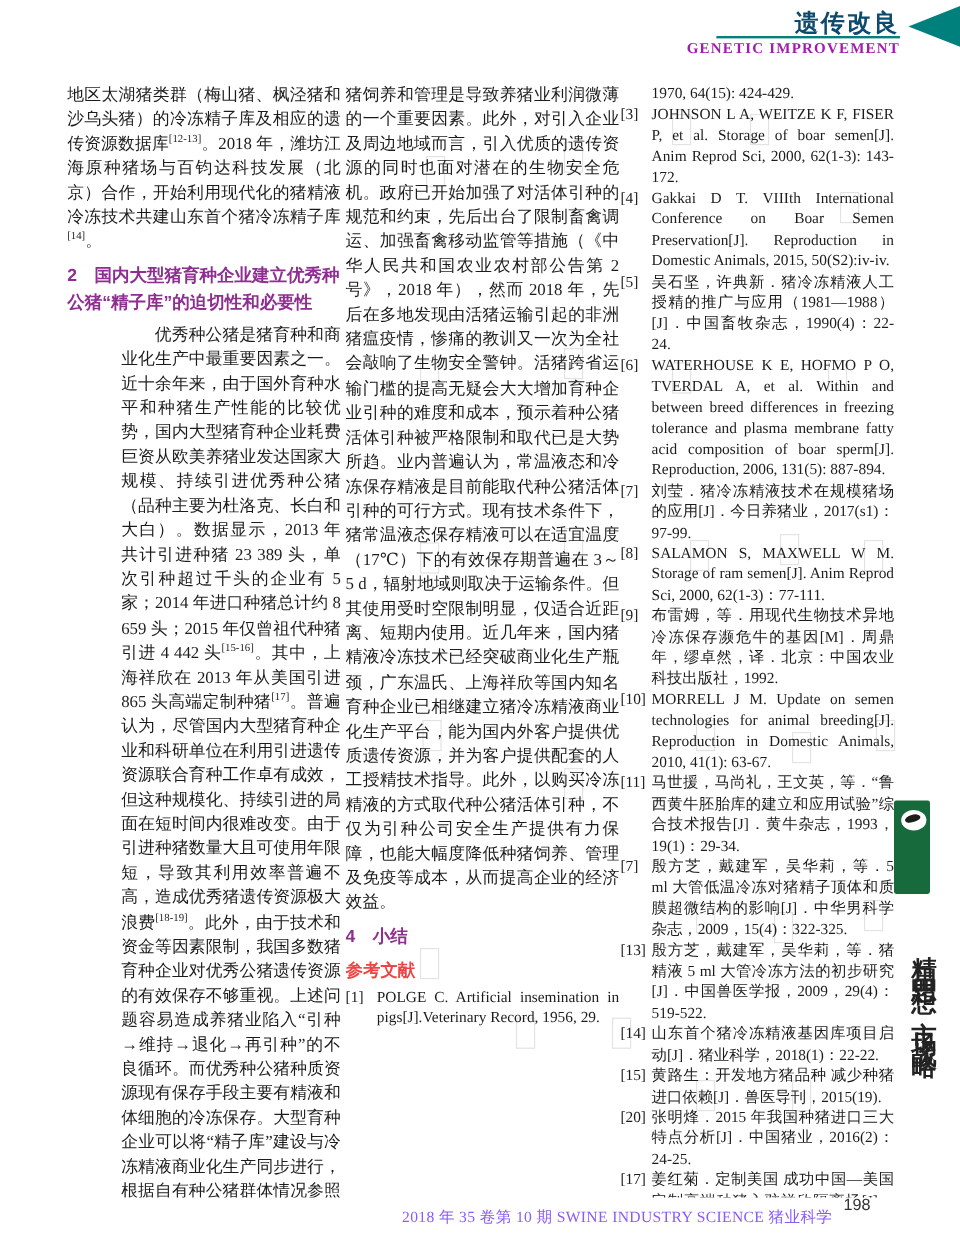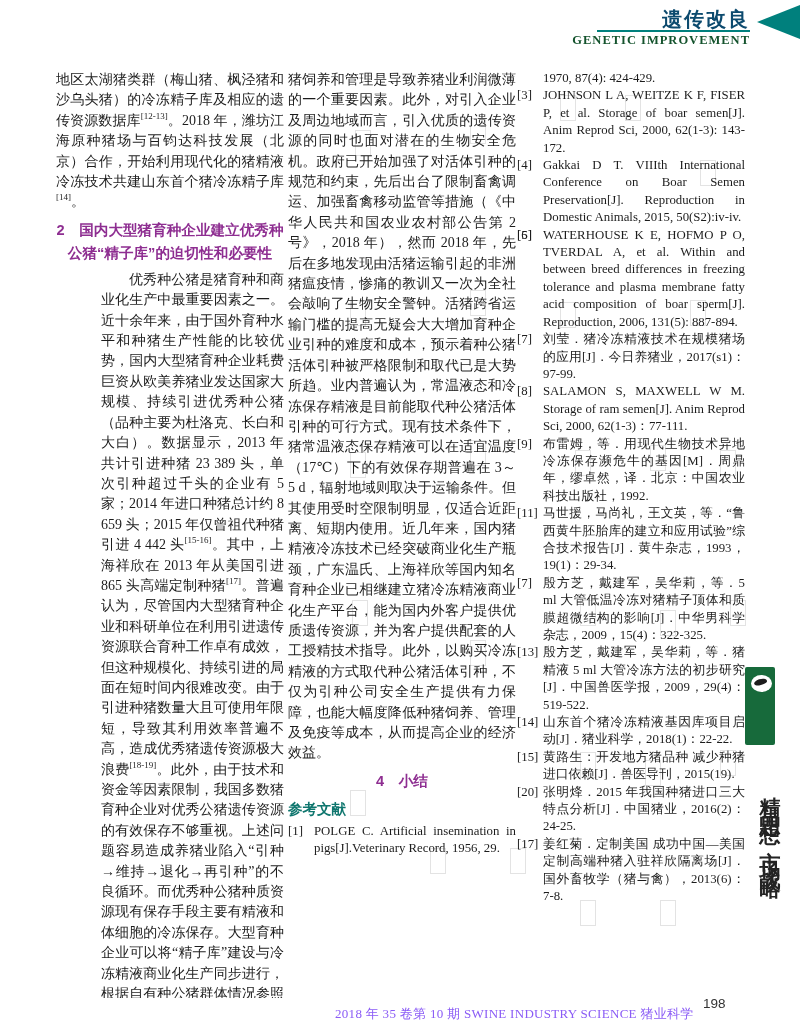--- a/index.html
+++ b/index.html
@@ -8,35 +8,35 @@
     font-family:"Liberation Serif","DejaVu Serif",serif;color:#1c1c1c;
     overflow:hidden;
   }
   
   .hdr-cn{position:absolute;top:6px;right:50px;
     font-family:"Liberation Sans","DejaVu Sans",sans-serif;
     font-weight:bold;font-size:20px;letter-spacing:2px;color:#0c4a6e;}
   .hdr-line{position:absolute;top:30px;left:597px;width:153px;height:2px;background:#00807d;}
   .hdr-en{position:absolute;top:33px;right:50px;
     font-family:"Liberation Serif","DejaVu Serif",serif;
-    font-weight:bold;font-size:12.5px;letter-spacing:1px;color:#14532d;}
+    font-weight:bold;font-size:12.5px;letter-spacing:1px;color:#a21caf;}
   .hdr-tri{position:absolute;top:5px;right:0;width:0;height:0;
     border-top:17px solid transparent;border-bottom:17px solid transparent;
     border-right:43px solid #00807d;}
   
   .col{position:absolute;top:70px;width:228px;height:928px;overflow:hidden;
     text-align:justify;font-size:14px;line-height:20.4px;z-index:2;}
   #col1{left:56px}#col2{left:288px}#col3{left:517px}
   .para{margin:0;}
   .para.indent{text-indent:2em;margin-left:45px;}
   .para sup{font-size:9px;line-height:0;}
   .sec-head{font-family:"Liberation Sans","DejaVu Sans",sans-serif;font-weight:bold;
-    color:#8e2e91;font-size:14.6px;line-height:23px;margin:6px 0 5px;text-align:center;}
+    color:#8e2e91;font-size:14.6px;line-height:23px;margin:6px 0 5px;text-align:left;}
   .ref-head{font-family:"Liberation Sans","DejaVu Sans",sans-serif;font-weight:bold;
-    color:#0f766e;font-size:14.5px;line-height:21px;margin:6px 0 3px;text-align:left;}
+    color:#ef4444;font-size:14.5px;line-height:21px;margin:6px 0 3px;text-align:left;}
   .ref{font-size:12.8px;line-height:17.4px;padding-left:26px;position:relative;}
   .ref .marker{position:absolute;left:0;top:0;}
   
   .badge{position:absolute;top:667px;right:25px;width:30px;height:78px;
     background:#176a3b;border-radius:2px;z-index:3;}
   .badge-oval{position:absolute;top:8px;right:3px;width:21px;height:17px;
     background:#ffffff;border-radius:50%;}
   .badge-oval:after{content:"";position:absolute;top:4px;left:3px;width:13px;height:6px;
     background:#1d1d1d;border-radius:50% 60% 40% 50%;transform:rotate(-18deg);}
   .badge-label{position:absolute;bottom:5px;left:50%;transform:translateX(-50%);
@@ -69,28 +69,29 @@
     <p class="para indent"><span>优秀种公猪是猪育种和商业化生产中最重要因素之一。近十余年来，由于国外育种水平和种猪生产性能的比较优势，国内大型猪育种企业耗费巨资从欧美养猪业发达国家大规模、持续引进优秀种公猪（品种主要为杜洛克、长白和大白）。数据显示，2013 年共计引进种猪 23 389 头，单次引种超过千头的企业有 5 家；2014 年进口种猪总计约 8 659 头；2015 年仅曾祖代种猪引进 4 442 头</span><sup>[15-16]</sup><span>。其中，上海祥欣在 2013 年从美国引进 865 头高端定制种猪</span><sup>[17]</sup><span>。普遍认为，尽管国内大型猪育种企业和科研单位在利用引进遗传资源联合育种工作卓有成效，但这种规模化、持续引进的局面在短时间内很难改变。由于引进种猪数量大且可使用年限短，导致其利用效率普遍不高，造成优秀猪遗传资源极大浪费</span><sup>[18-19]</sup><span>。此外，由于技术和资金等因素限制，我国多数猪育种企业对优秀公猪遗传资源的有效保存不够重视。上述问题容易造成养猪业陷入“引种→维持→退化→再引种”的不良循环。而优秀种公猪种质资源现有保存手段主要有精液和体细胞的冷冻保存。大型育种企业可以将“精子库”建设与冷冻精液商业化生产同步进行，根据自有种公猪群体情况参照家畜遗传资源保护规程确定留种公猪，对精子耐冻性较差公猪则通过体细胞的采集、培养和冷冻保存，在需要的时候再用胚胎技术将公猪“复活”过来。</span></p>
     <div class="sec-head">3　大型猪育种企业以冷冻精液取代活体种公猪输出的必要性</div>
   </div>
 <div class="col" id="col2">
     <p class="para"><span>猪饲养和管理是导致养猪业利润微薄的一个重要因素。此外，对引入企业及周边地域而言，引入优质的遗传资源的同时也面对潜在的生物安全危机。政府已开始加强了对活体引种的规范和约束，先后出台了限制畜禽调运、加强畜禽移动监管等措施（《中华人民共和国农业农村部公告第 2 号》，2018 年），然而 2018 年，先后在多地发现由活猪运输引起的非洲猪瘟疫情，惨痛的教训又一次为全社会敲响了生物安全警钟。活猪跨省运输门槛的提高无疑会大大增加育种企业引种的难度和成本，预示着种公猪活体引种被严格限制和取代已是大势所趋。业内普遍认为，常温液态和冷冻保存精液是目前能取代种公猪活体引种的可行方式。现有技术条件下，猪常温液态保存精液可以在适宜温度（17℃）下的有效保存期普遍在 3～5 d，辐射地域则取决于运输条件。但其使用受时空限制明显，仅适合近距离、短期内使用。近几年来，国内猪精液冷冻技术已经突破商业化生产瓶颈，广东温氏、上海祥欣等国内知名育种企业已相继建立猪冷冻精液商业化生产平台，能为国内外客户提供优质遗传资源，并为客户提供配套的人工授精技术指导。此外，以购买冷冻精液的方式取代种公猪活体引种，不仅为引种公司安全生产提供有力保障，也能大幅度降低种猪饲养、管理及免疫等成本，从而提高企业的经济效益。</span></p>
     <div class="sec-head">4　小结</div>
     <div class="ref-head">参考文献</div>
     <div class="ref"><span class="marker">[1]</span><span>POLGE C. Artificial insemination in pigs[J].Veterinary Record, 1956, 29.</span></div>
   </div>
 <div class="col" id="col3">
-    <div class="ref"><span class="marker"></span><span>1970, 87(4): 424-429.</span></div>
+    <div class="ref"><span class="marker"></span><span>1970, 64(15): 424-429.</span></div>
     <div class="ref"><span class="marker">[3]</span><span>JOHNSON L A, WEITZE K F, FISER P, et al. Storage of boar semen[J]. Anim Reprod Sci, 2000, 62(1-3): 143-172.</span></div>
     <div class="ref"><span class="marker">[4]</span><span>Gakkai D T. VIIIth International Conference on Boar Semen Preservation[J]. Reproduction in Domestic Animals, 2015, 50(S2):iv-iv.</span></div>
-    <div class="ref"><span class="marker">[5]</span></div>
+    <div class="ref"><span class="marker">[5]</span><span>吴石坚，许典新．猪冷冻精液人工授精的推广与应用（1981—1988）[J]．中国畜牧杂志，1990(4)：22-24.</span></div>
     <div class="ref"><span class="marker">[6]</span><span>WATERHOUSE K E, HOFMO P O, TVERDAL A, et al. Within and between breed differences in freezing tolerance and plasma membrane fatty acid composition of boar sperm[J]. Reproduction, 2006, 131(5): 887-894.</span></div>
     <div class="ref"><span class="marker">[7]</span><span>刘莹．猪冷冻精液技术在规模猪场的应用[J]．今日养猪业，2017(s1)：97-99.</span></div>
     <div class="ref"><span class="marker">[8]</span><span>SALAMON S, MAXWELL W M. Storage of ram semen[J]. Anim Reprod Sci, 2000, 62(1-3)：77-111.</span></div>
     <div class="ref"><span class="marker">[9]</span><span>布雷姆，等．用现代生物技术异地冷冻保存濒危牛的基因[M]．周鼎年，缪卓然，译．北京：中国农业科技出版社，1992.</span></div>
+    <div class="ref"><span class="marker">[10]</span><span>MORRELL J M. Update on semen technologies for animal breeding[J]. Reproduction in Domestic Animals, 2010, 41(1): 63-67.</span></div>
     <div class="ref"><span class="marker">[11]</span><span>马世援，马尚礼，王文英，等．“鲁西黄牛胚胎库的建立和应用试验”综合技术报告[J]．黄牛杂志，1993，19(1)：29-34.</span></div>
     <div class="ref"><span class="marker">[7]</span><span>殷方芝，戴建军，吴华莉，等．5 ml 大管低温冷冻对猪精子顶体和质膜超微结构的影响[J]．中华男科学杂志，2009，15(4)：322-325.</span></div>
     <div class="ref"><span class="marker">[13]</span><span>殷方芝，戴建军，吴华莉，等．猪精液 5 ml 大管冷冻方法的初步研究[J]．中国兽医学报，2009，29(4)：519-522.</span></div>
     <div class="ref"><span class="marker">[14]</span><span>山东首个猪冷冻精液基因库项目启动[J]．猪业科学，2018(1)：22-22.</span></div>
     <div class="ref"><span class="marker">[15]</span><span>黄路生：开发地方猪品种 减少种猪进口依赖[J]．兽医导刊，2015(19).</span></div>
     <div class="ref"><span class="marker">[20]</span><span>张明烽．2015 年我国种猪进口三大特点分析[J]．中国猪业，2016(2)：24-25.</span></div>
     <div class="ref"><span class="marker">[17]</span><span>姜红菊．定制美国 成功中国—美国定制高端种猪入驻祥欣隔离场[J]．国外畜牧学（猪与禽），2013(6)：7-8.</span></div>
   </div>
 
 <div class="badge">

